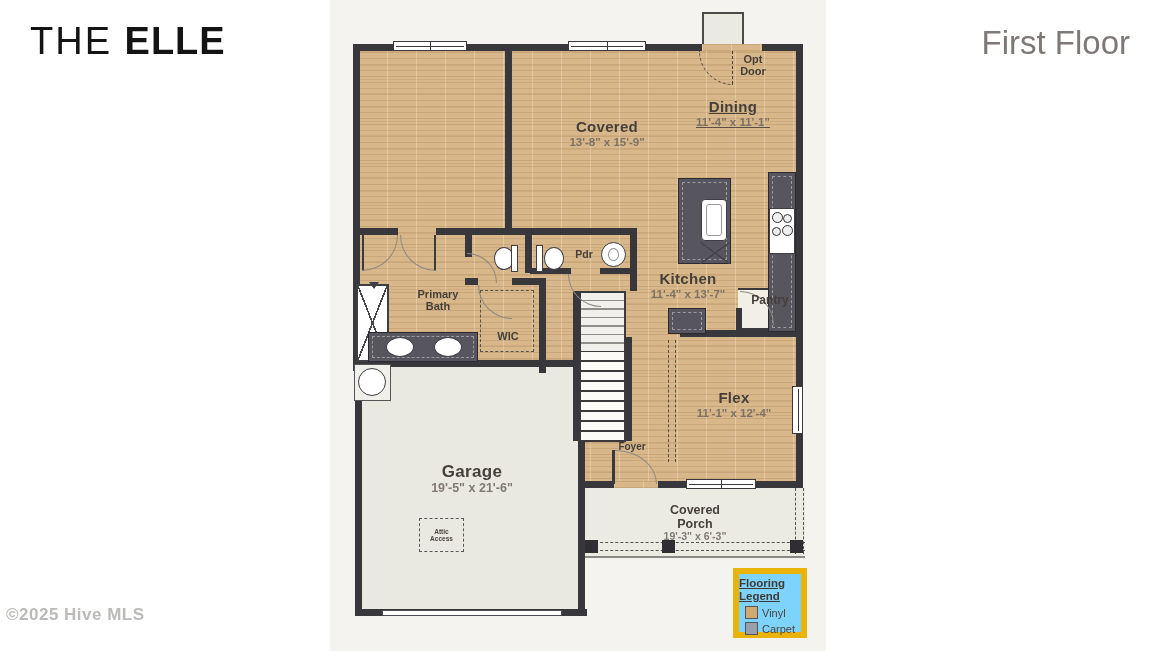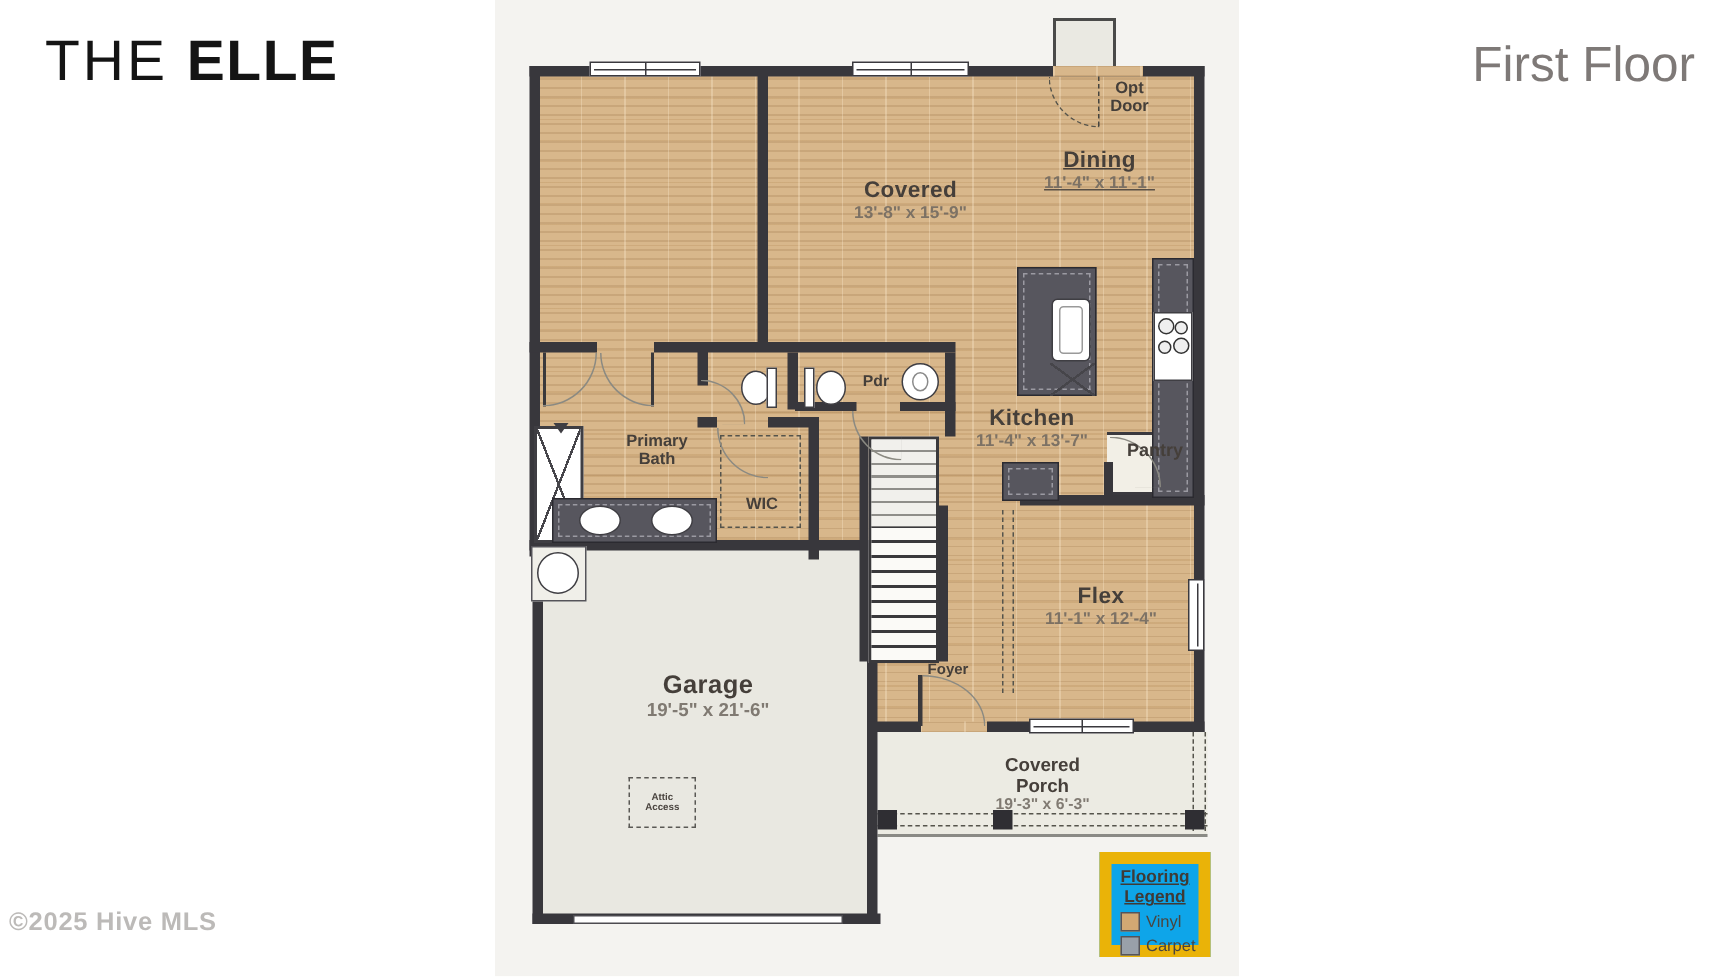--- a/index.html
+++ b/index.html
@@ -37,21 +37,21 @@
   .dashv{border-left:1.3px dashed #55544c;}
   .dashh{border-top:1.3px dashed #55544c;}
   .rlabel{position:absolute;transform:translateX(-50%);text-align:center;color:#453f3a;line-height:1.12;white-space:nowrap;}
   .rname{font-weight:bold;font-size:15px;letter-spacing:.3px;}
   .rdims{font-size:11.5px;color:#6e675f;font-weight:bold;opacity:.85;}
   .sml{font-size:11px;font-weight:bold;}
   .tiny{font-size:6.5px;font-weight:bold;line-height:1.15;}
   .burner{position:absolute;border:1.2px solid #333;border-radius:50%;background:#efefef;}
   .treads-dashed{background:repeating-linear-gradient(0deg,#f1f0ec 0 7px,#8f8e8a 7px 8.5px);}
   .treads-solid{background:repeating-linear-gradient(0deg,#fbfaf7 0 8px,#3a393c 8px 10px);}
-  .legend-box{background:#0ea5e9;border:8px solid #eab308;text-align:center;color:#3f3a36;}
+  .legend-box{background:#7dd3fc;border:6px solid #eab308;color:#3f3a36;}
   .legend-title{font-size:11.5px;font-weight:bold;text-decoration:underline;line-height:1.15;margin-top:3px;}
   .legend-row{display:flex;align-items:center;gap:4px;margin:3px 0 0 6px;font-size:11px;color:#4a453f;}
   .swatch{width:11px;height:11px;border:1px solid #55545a;flex:0 0 auto;}
   .hdr-the{font-weight:400;letter-spacing:2px;}
   .hdr-elle{font-weight:800;letter-spacing:1px;}
 </style>
 </head>
 <body>
 
 <div id="stage">
@@ -188,21 +188,21 @@
   </div>
   <div class="rlabel" style="left:688px;top:271px;">
     <div class="rname">Kitchen</div>
     <div class="rdims">11'-4" x 13'-7"</div>
   </div>
   <div class="rlabel" style="left:734px;top:390px;">
     <div class="rname">Flex</div>
     <div class="rdims">11'-1" x 12'-4"</div>
   </div>
   <div class="rlabel" style="left:472px;top:447px;">
-    <div class="rname" style="font-size:17px;">Garage</div>
+    <div class="rname" style="font-size:17px;margin-top:15px;">Garage</div>
     <div class="rdims" style="font-size:12.5px;">19'-5" x 21'-6"</div>
   </div>
   <div class="rlabel" style="left:695px;top:503px;">
     <div class="sml" style="font-size:12.5px;">Covered</div>
     <div class="sml" style="font-size:12.5px;">Porch</div>
     <div class="rdims" style="font-size:10.5px;">19'-3" x 6'-3"</div>
   </div>
   <div class="rlabel" style="left:438px;top:288px;">
     <div class="sml">Primary</div>
     <div class="sml">Bath</div>

